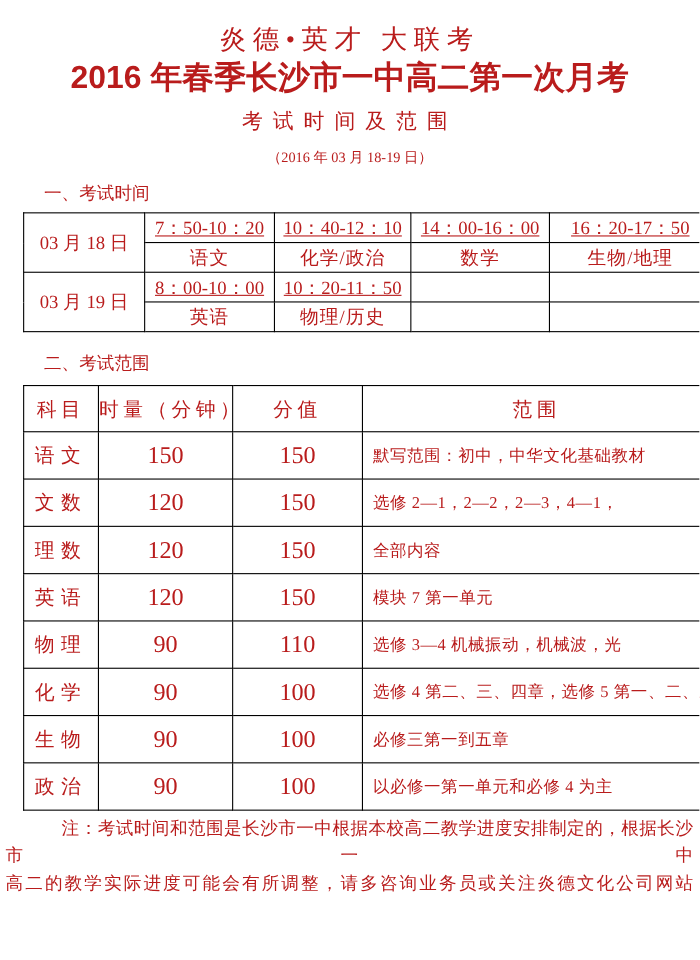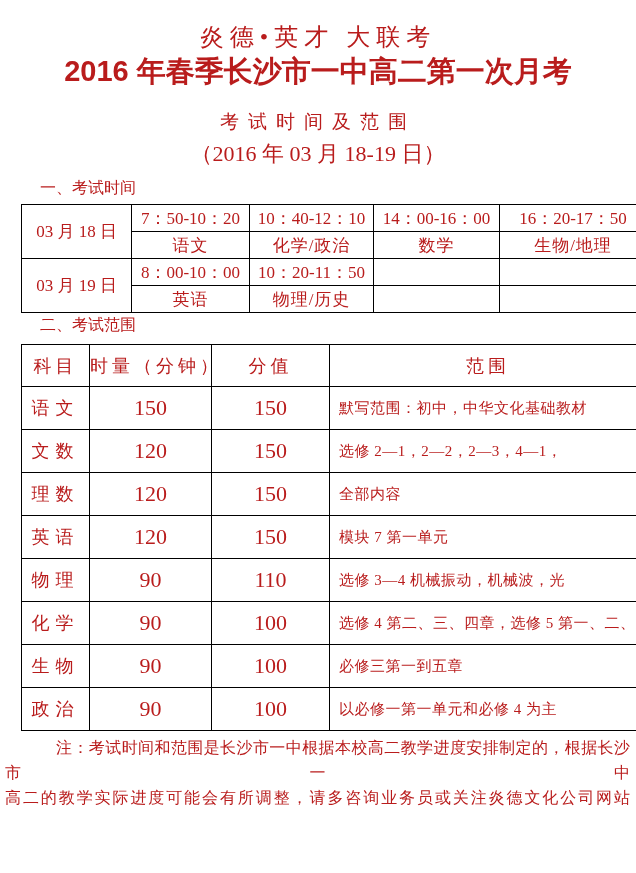--- a/index.html
+++ b/index.html
@@ -19,54 +19,54 @@
     font-family: "Liberation Serif", serif;
   }
   .t-line2 {
     margin-top: 4px;
     text-align: center;
     font-size: 29px; line-height: 30px;
     font-weight: bold;
     font-family: "Liberation Sans", sans-serif;
   }
   .t-line3 {
-    margin-top: 23px;
+    margin-top: 12px;
     text-align: center;
     font-size: 19px; line-height: 25px;
     letter-spacing: 9px;
     font-family: "Liberation Serif", serif;
   }
   .t-line4 {
     margin-top: 9px;
     text-align: center;
-    font-size: 22px; line-height: 22px;
+    font-size: 13px; line-height: 22px;
   }
   
   .sec {
     margin: 13px 0 6px 40px;
     font-size: 16px; line-height: 20px;
     font-family: "Liberation Sans", sans-serif;
   }
-  .sec2 { margin-top: 2px; margin-bottom: 9px; font-family: Liberation Serif, serif; }
+  .sec2 { margin-top: 19px; margin-bottom: 9px; font-family: Liberation Serif, serif; }
   
   table {
     border-collapse: collapse;
     table-layout: fixed;
     margin-left: 21px;
     width: 625px;
   }
   td, th {
     border: 1.5px solid #000;
     padding: 0;
     overflow: hidden;
     white-space: nowrap;
   }
   
   .t1 td { height: 26px; text-align: center; vertical-align: middle; }
-  .t1 .time-cell { font-size: 17px; }
+  .t1 .time-cell { font-size: 17px; text-decoration: underline; }
   .t1 .date-cell { font-size: 17px; }
   .t1 .subj-cell { font-size: 17px; letter-spacing: 1px; }
   
   .t2 th {
     height: 41px; font-weight: normal;
     font-size: 18px; text-align: center; vertical-align: middle;
     letter-spacing: 4px;
   }
   .t2 td { height: 42px; vertical-align: middle; }
   .t2 .subject-cell {

